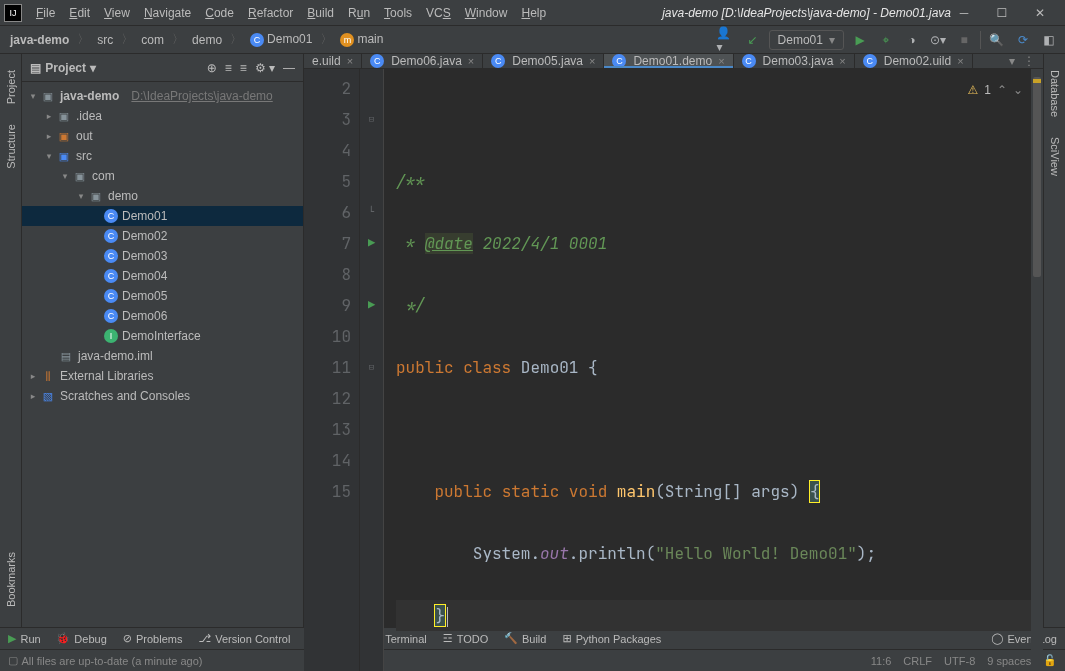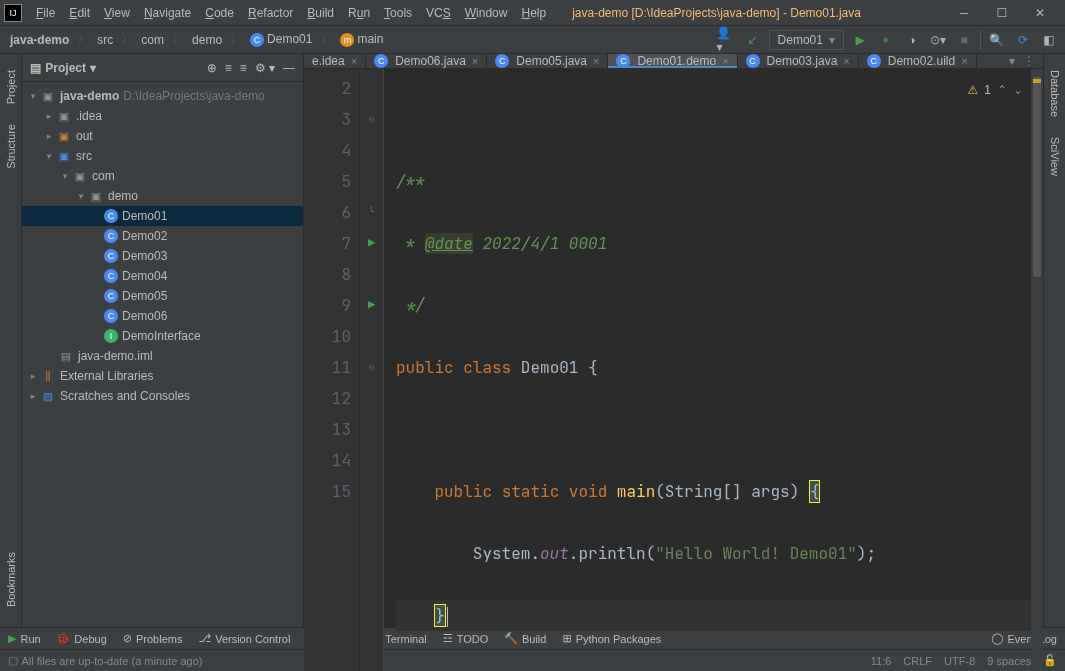--- a/index.html
+++ b/index.html
@@ -33,23 +33,24 @@
   margin-right: 8px;
 }
 .menu { display: flex; gap: 2px; text-align: center; }
 .menu-item {
   padding: 3px 6px;
   cursor: pointer;
 }
 .menu-item u { text-decoration: underline; }
 .window-title {
   margin-left: 20px;
-  color: #fdba74;
+  color: #e5e5e5;
   flex: 1;
-  text-align: left;
+  text-align: right;
+  font-style: italic;
 }
 .win-controls { display: flex; gap: 12px; margin-right: 8px; align-items: center;}
 .win-btn { width: 26px; height: 18px; display: flex; align-items: center; justify-content: center; cursor: pointer; color: #bbb; }
 .navbar {
   height: 28px;
   background: #3c3f41;
   display: flex;
   align-items: center;
   padding: 0 6px;
   border-bottom: 1px solid #2b2b2b;
@@ -163,21 +164,21 @@
   background: #4a8af4; color: #fff; font-size: 9px;
   display: inline-flex; align-items: center; justify-content: center;
 }
 .icon-interface {
   width: 14px; height: 14px; border-radius: 50%;
   background: #3cb371; color: #fff; font-size: 9px;
   display: inline-flex; align-items: center; justify-content: center;
 }
 .tree-label { color: #bbb; }
 .tree-label.root { font-weight: bold; }
-.tree-path { color: #787878; margin-left: 4px; }
+.tree-path { color: #787878; margin-left: 12px; text-decoration: underline; }
 .editor-area {
   flex: 1;
   display: flex;
   flex-direction: column;
   background: #2b2b2b;
 }
 .editor-tabs {
   height: 28px;
   display: flex;
   align-items: stretch;
@@ -464,21 +465,21 @@
         <span class="tree-arrow">▸</span>
           <span class="tree-icon" style="color:#4a8af4">▧</span>
         <span class="tree-label">Scratches and Consoles</span>
       </div>
     </div>
   </div>
 
   <div class="editor-area">
     <div class="editor-tabs">
       <div class="editor-tab">
-        <span>e.idea</span>
+        <span>e.uild</span>
         <span class="tab-close">×</span>
       </div>
       <div class="editor-tab">
         <span class="bc-iconC">C</span>
         <span>Demo06.java</span>
         <span class="tab-close">×</span>
       </div>
       <div class="editor-tab">
         <span class="bc-iconC">C</span>
         <span>Demo05.java</span>

